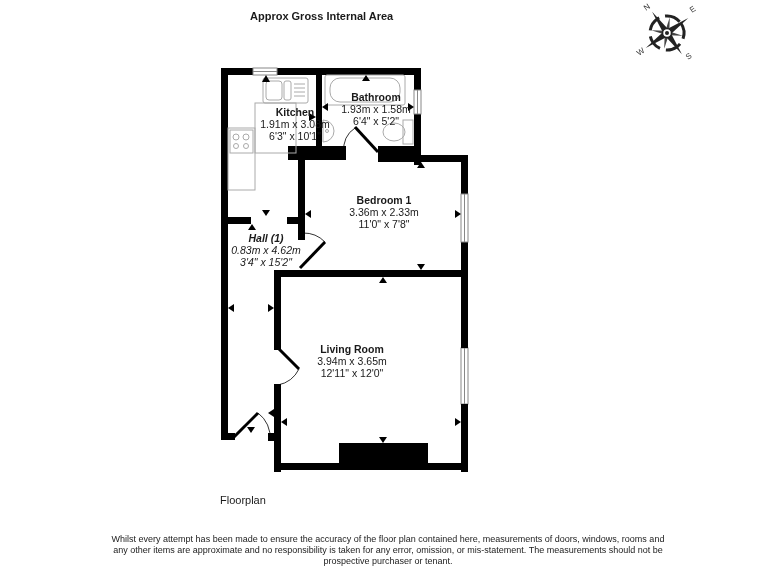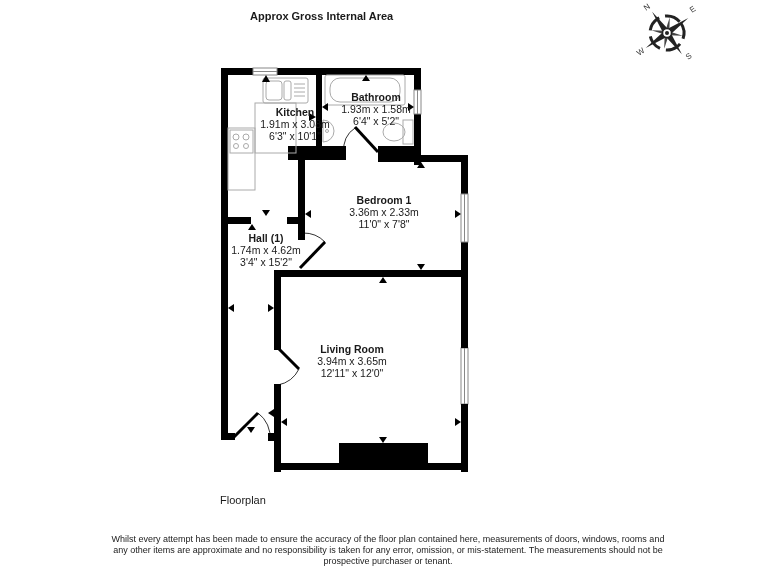--- a/index.html
+++ b/index.html
@@ -174,23 +174,23 @@
 <div class="room-label" style="left:368px; top:91px;margin-left:8px;">
   <span class="name">Bathroom</span>
   <span>1.93m x 1.58m</span>
   <span>6'4" x 5'2"</span>
 </div>
 <div class="room-label" style="left:384px; top:194px;">
   <span class="name">Bedroom 1</span>
   <span>3.36m x 2.33m</span>
   <span>11'0" x 7'8"</span>
 </div>
-<div class="room-label" style="left:266px; top:232px;">
+<div class="room-label" style="left:266px; top:232px;font-style:italic;">
   <span class="name">Hall (1)</span>
-  <span>1.74m x 4.62m</span>
+  <span>0.83m x 4.62m</span>
   <span>3'4" x 15'2"</span>
 </div>
 <div class="room-label" style="left:352px; top:343px;">
   <span class="name">Living Room</span>
   <span>3.94m x 3.65m</span>
   <span>12'11" x 12'0"</span>
 </div>
 
 <div class="floor-name">Floorplan</div>
 

